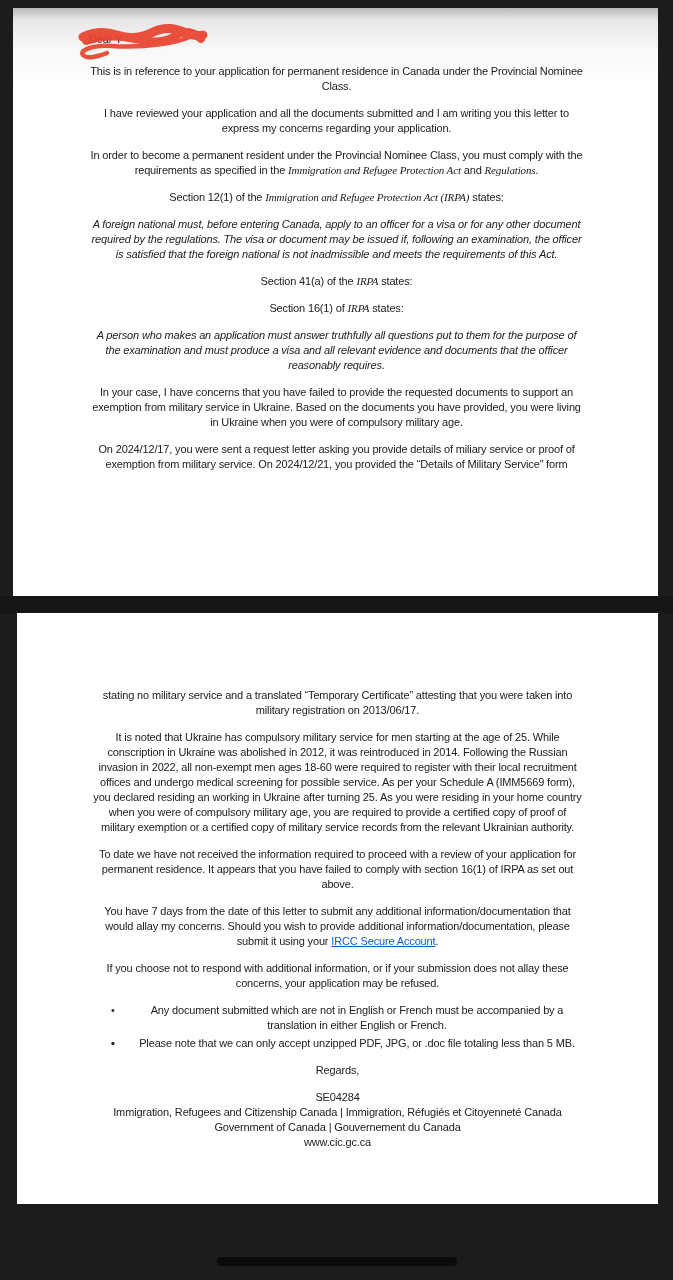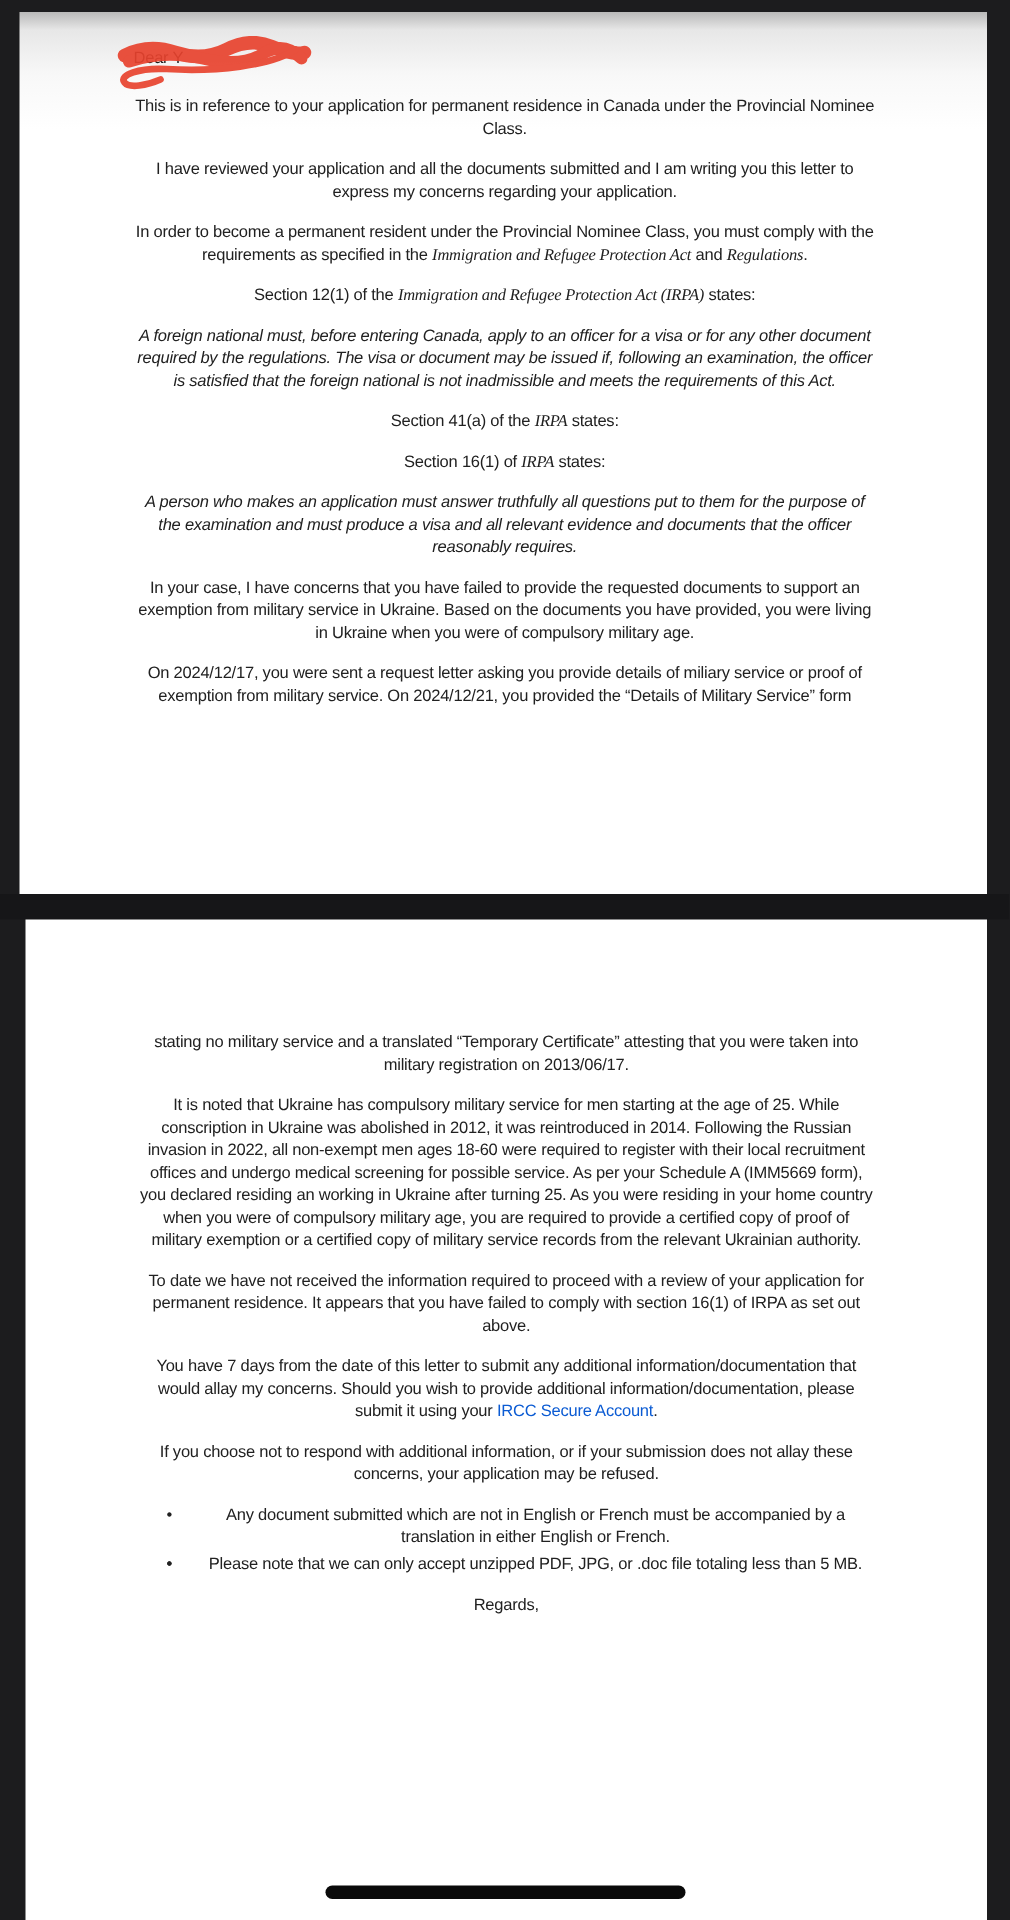--- a/index.html
+++ b/index.html
@@ -15,29 +15,29 @@
     font-size:11px;line-height:15px;letter-spacing:-0.15px;
     box-sizing:border-box;
     text-align:center;
   }
   .page1{
     left:13px;top:8px;width:645px;height:588px;
     padding:16px 74px 0 76px;
     background:linear-gradient(180deg,#b9b9b9 0px,#e7e7e7 12px,#f8f8f8 42px,#ffffff 78px);
   }
   .page2{
-    left:17px;top:613px;width:641px;height:667px;
+    left:17px;top:613px;width:641px;height:591px;
     padding:75px 74px 0 74px;
   }
   .page-gap{position:absolute;left:0;top:596px;width:673px;height:17px;background:#161618;}
   p{margin:0 0 12px 0;}
   .quote{font-style:italic;}
   i{font-style:italic;font-family:Liberation Serif, serif;}
   .bold{font-weight:bold;}
-  a.link{color:#0b5bd3;cursor:pointer;}
+  a.link{color:#0b5bd3;text-decoration:underline;cursor:pointer;}
   ul.notes{list-style:none;margin:0 0 12px 0;padding:0 0 0 20px;}
   ul.notes li{position:relative;padding-left:19px;margin-bottom:3px;}
   ul.notes li .dot{position:absolute;left:0;top:0;}
   .salutation-row{position:relative;height:34px;margin-bottom:6px;}
   .salutation-text{position:absolute;left:0;top:8px;color:#1a1a1a;}
   .scribble{position:absolute;left:-12px;top:0px;width:134px;height:38px;}
   .sig-line{line-height:15px;}
   .closing{margin:0 0 12px 0;}
   .home-indicator{
     position:absolute;left:50%;bottom:14px;transform:translateX(-50%);
@@ -83,16 +83,22 @@
     <p>If you choose not to respond with additional information, or if your submission does not allay these concerns, your application may be refused.</p>
 
     <ul class="notes">
       <li><span class="dot">•</span><span>Any document submitted which are not in English or French must be accompanied by a translation in either English or French.</span></li>
       <li><span class="dot">•</span></li>
       <li><span class="dot">•</span><span>Please note that we can only accept unzipped PDF, JPG, or .doc file totaling less than 5 MB.</span></li>
     </ul>
 
     <p class="closing">Regards,</p>
 
+    <div>
+      <div class="sig-line">SE04284</div>
+      <div class="sig-line">Immigration, Refugees and Citizenship Canada | Immigration, Réfugiés et Citoyenneté Canada</div>
+      <div class="sig-line">Government of Canada | Gouvernement du Canada</div>
+      <div class="sig-line">www.cic.gc.ca</div>
+    </div>
   </div>
 
   <div class="home-indicator"></div>
 </div>
 
 </body></html>

